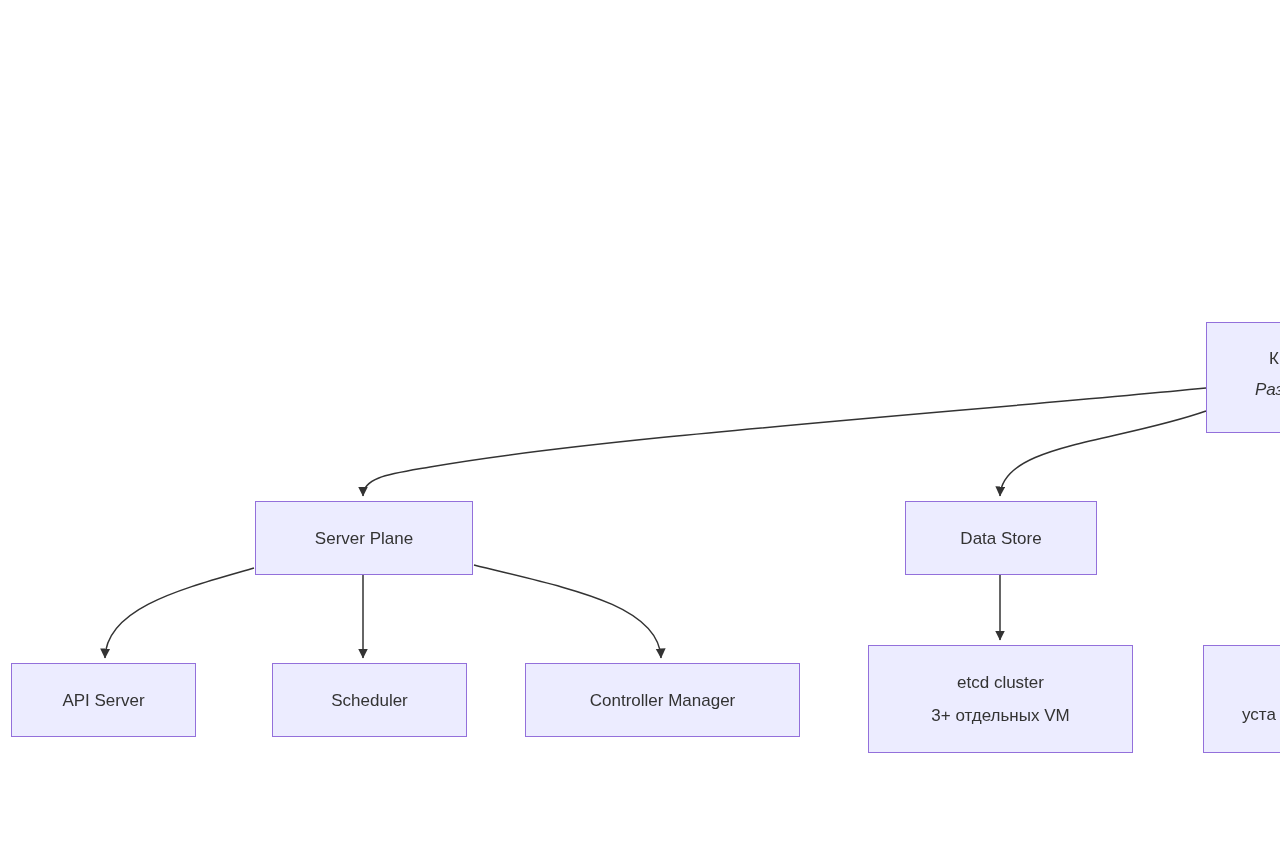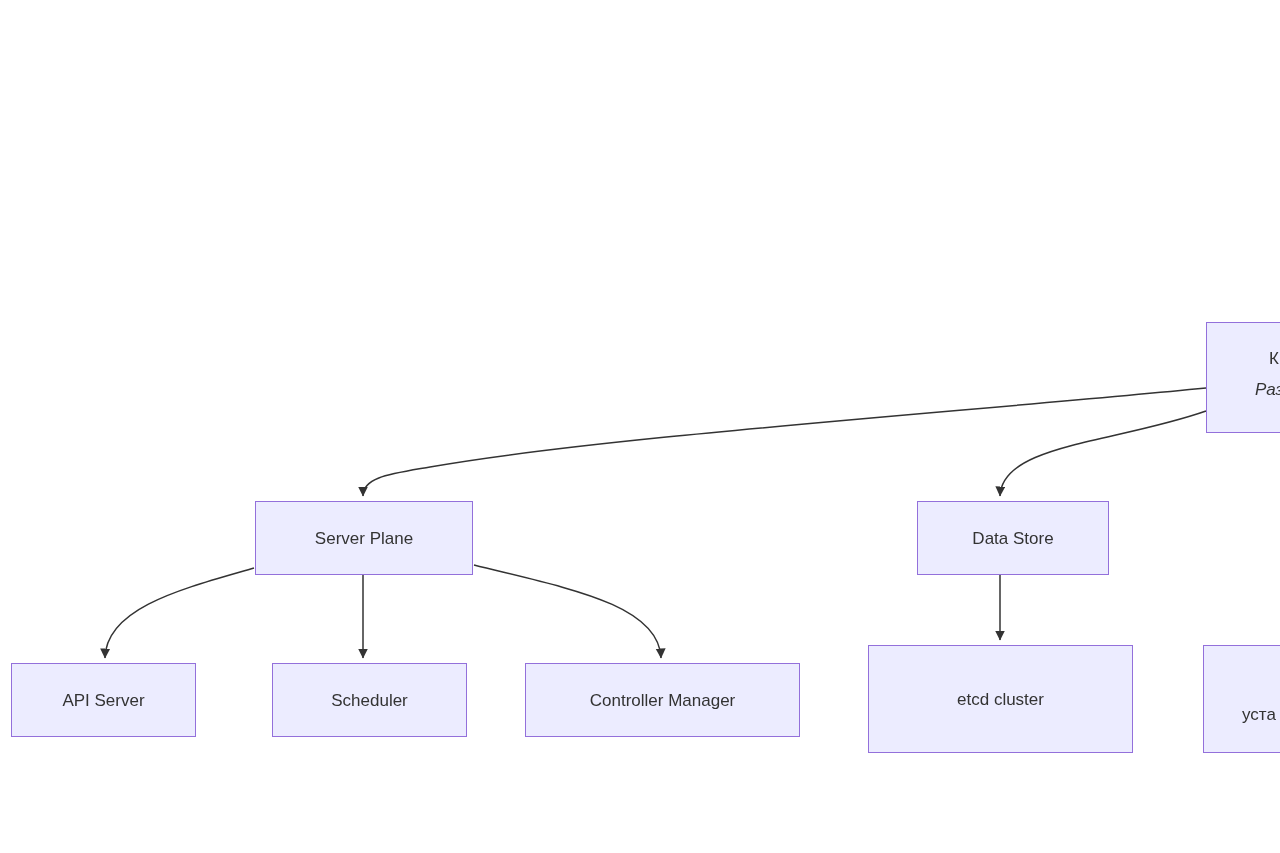--- a/index.html
+++ b/index.html
@@ -41,21 +41,21 @@
     text-align: center;
   }
   .node .line {
     display: block;
     line-height: 33px;
     white-space: nowrap;
   }
   
   .node-root            { left: 1206px; top: 322px; width: 220px; height: 111px; }
   .node-control-plane   { left: 255px;  top: 501px; width: 218px; height: 74px; }
-  .node-data-store      { left: 905px;  top: 501px; width: 192px; height: 74px; margin-left: 12px; }
+  .node-data-store      { left: 905px;  top: 501px; width: 192px; height: 74px; }
   .node-api-server      { left: 11px;   top: 663px; width: 185px; height: 74px; }
   .node-scheduler       { left: 272px;  top: 663px; width: 195px; height: 74px; }
   .node-controller-mgr  { left: 525px;  top: 663px; width: 275px; height: 74px; }
   .node-etcd            { left: 868px;  top: 645px; width: 265px; height: 108px; }
   .node-bottom-right    { left: 1203px; top: 645px; width: 220px; height: 108px; }
   
   .node-root .line,
   .node-bottom-right .line {
     position: absolute;
     line-height: 20px;
@@ -103,19 +103,20 @@
   <div class="node node-scheduler">
     <span class="line">Scheduler</span>
   </div>
 
   <div class="node node-controller-mgr">
     <span class="line">Controller Manager</span>
   </div>
 
   <div class="node node-etcd">
     <span class="line">etcd cluster</span>
+    <span class="line">3+ отдельных VM</span>
   </div>
 
   <div class="node node-bottom-right">
     <span class="line line2">уста</span>
   </div>
 
 </div>
 
 </body></html>

